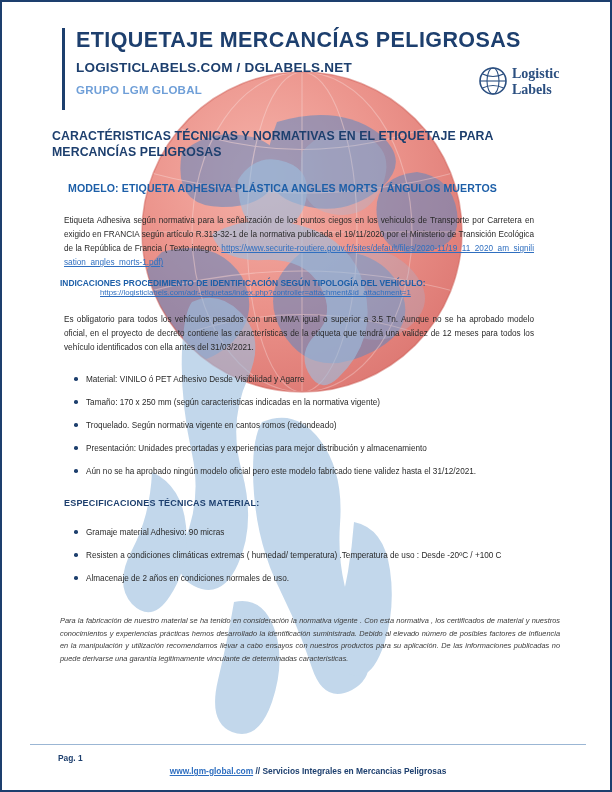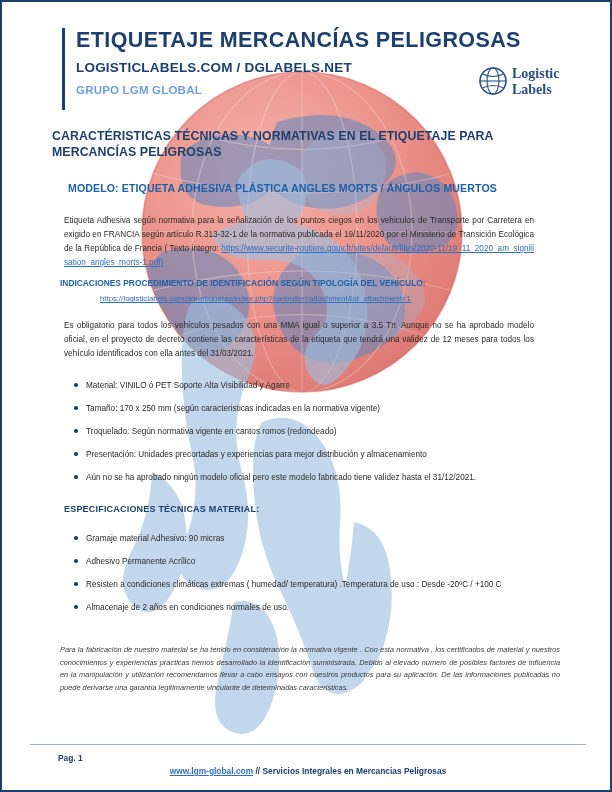--- a/index.html
+++ b/index.html
@@ -158,21 +158,21 @@
   }
 
   .section-head {
     margin-top: 8px;
     margin-left: 8px;
     font-size: 8.4px;
     font-weight: bold;
     color: #1d5fa8;
   }
   .link-line {
-    margin-top: 6px;
+    margin-top: 0;
     margin-left: 20px;
     font-size: 7.8px;
     padding-left: 28px;
   }
 
   .para2 {
     margin-top: 16px;
     margin-left: 12px;
     width: 470px;
     font-size: 8.2px;
@@ -346,32 +346,31 @@
     </p>
 
     <div class="section-head">INDICACIONES PROCEDIMIENTO DE IDENTIFICACIÓN SEGÚN TIPOLOGÍA DEL VEHÍCULO:</div>
     <div class="link-line">
       <a class="link" href="#">https://logisticlabels.com/adr-etiquetas/index.php?controller=attachment&amp;id_attachment=1</a>
     </div>
 
     <p class="para2">Es obligatorio para todos los vehículos pesados con una MMA igual o superior a 3.5 Tn. Aunque no se ha aprobado modelo oficial, en el proyecto de decreto contiene las características de la etiqueta que tendrá una validez de 12 meses para todos los vehículo identificados con ella antes del 31/03/2021.</p>
 
     <ul class="bullets">
-      <li>Material: VINILO ó PET Soporte Alta Visibilidad y Agarre</li>
+      <li>Material: VINILO ó PET Adhesivo Desde Visibilidad y Agarre</li>
       <li>Tamaño: 170 x 250 mm (según caracteristicas indicadas en la normativa vigente)</li>
       <li>Troquelado. Según normativa vigente en cantos romos (redondeado)</li>
       <li>Presentación: Unidades precortadas y experiencias para mejor distribución y almacenamiento</li>
       <li>Aún no se ha aprobado ningún modelo oficial pero este modelo fabricado tiene validez hasta el  31/12/2021.</li>
     </ul>
 
     <div class="spec-head">ESPECIFICACIONES TÉCNICAS MATERIAL:</div>
 
     <ul class="bullets">
       <li>Gramaje material Adhesivo: 90 micras</li>
-      <li>Adhesivo Permanente Acrílico</li>
       <li>Resisten a condiciones climáticas extremas ( humedad/ temperatura) .Temperatura de uso : Desde  -20ºC / +100 C</li>
       <li>Almacenaje de 2 años en condiciones normales de uso.</li>
     </ul>
 
     <p class="legal">Para la fabricación de nuestro material se ha tenido en consideración la normativa vigente . Con esta normativa , los certificados de material y nuestros conocimientos y experiencias prácticas hemos desarrollado la identificación suministrada. Debido al elevado número de posibles factores de influencia en la manipulación y utilización recomendamos llevar a cabo ensayos con nuestros productos para su aplicación. De las informaciones publicadas no puede derivarse una garantía legitimamente vinculante de determinadas caracteristicas.</p>
   </div>
 
   <div class="footer-rule"></div>
   <div class="footer">
     <div class="footer-page">Pag. 1</div>

